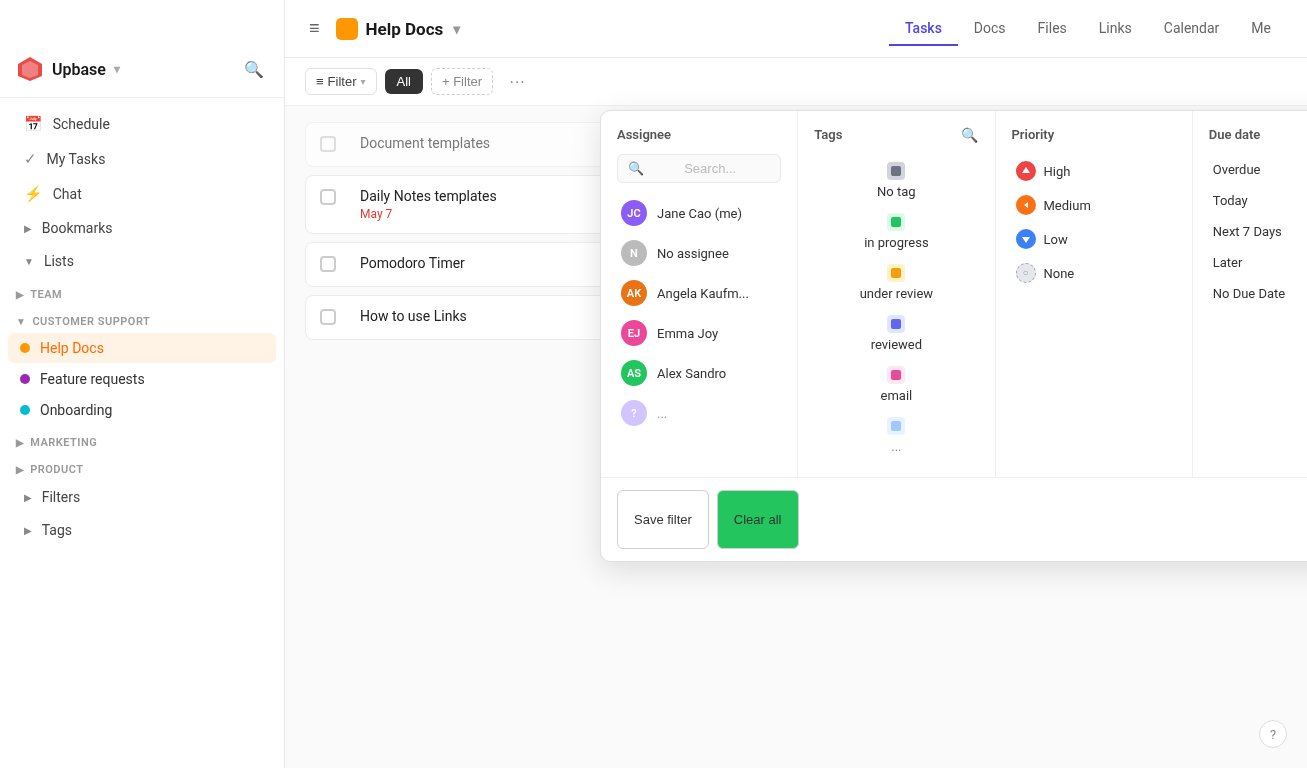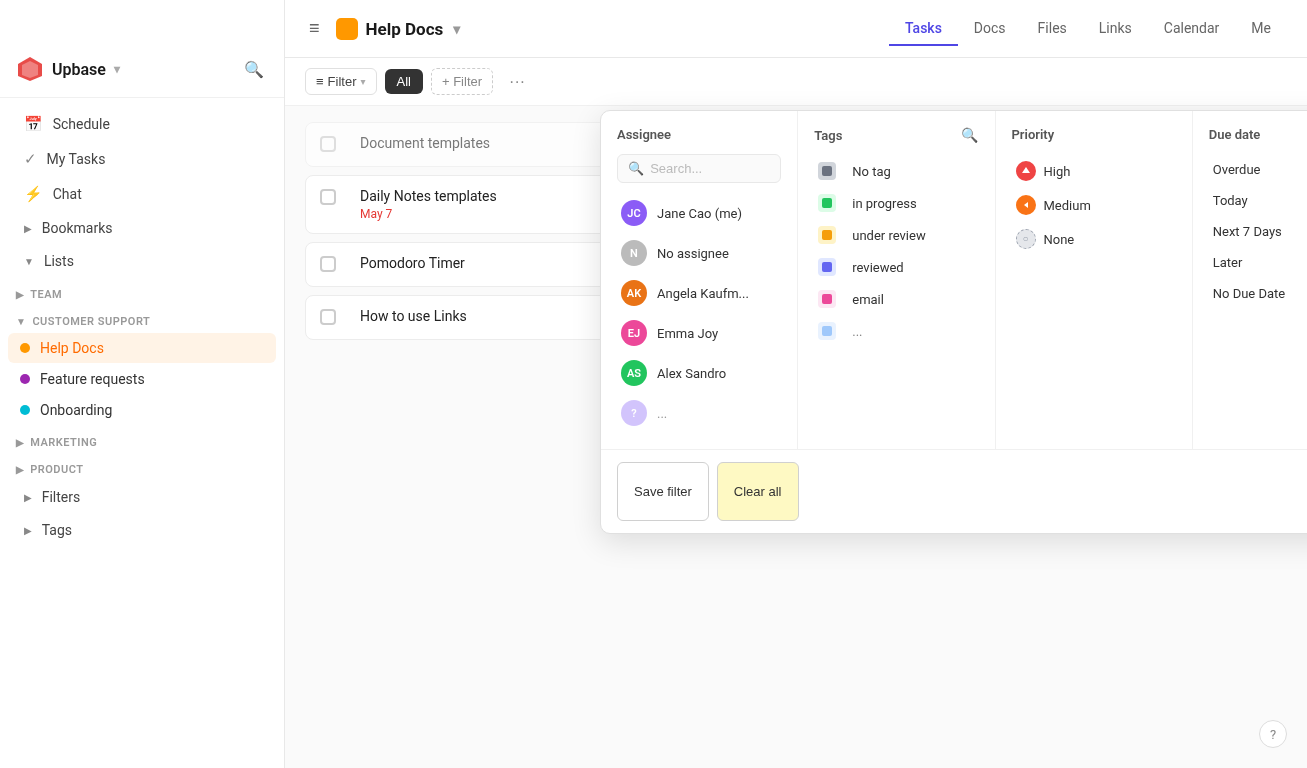--- a/index.html
+++ b/index.html
@@ -225,21 +225,21 @@
       flex: 1;
     }
     .dropdown-col {
       flex: 1;
       padding: 16px;
       border-right: 1px solid #f0f0f0;
     }
     .dropdown-col:last-child { border-right: none; }
     .dropdown-col-header {
       display: flex;
-      align-items: center;
+      align-items: flex-start;
       justify-content: space-between;
       margin-bottom: 12px;
     }
     .dropdown-col-title {
       font-size: 13px;
       font-weight: 600;
       color: #555;
     }
     .search-icon-sm { color: #aaa; font-size: 14px; cursor: pointer; }
 
@@ -248,39 +248,39 @@
       align-items: center;
       gap: 6px;
       border: 1px solid #e8e8e8;
       border-radius: 6px;
       padding: 6px 10px;
       margin-bottom: 10px;
       background: #fafafa;
     }
     .assignee-search input {
       border: none; background: none; outline: none;
-      font-size: 13px; color: #444; width: 100%;
+      font-size: 13px; color: #444; width: 100%; text-align: center;
     }
     .assignee-search input::placeholder { color: #bbb; }
 
     .assignee-item {
       display: flex; align-items: center; gap: 10px;
       padding: 7px 4px; cursor: pointer; border-radius: 6px;
       font-size: 13px; color: #333;
     }
     .avatar {
       width: 26px; height: 26px; border-radius: 50%;
       display: flex; align-items: center; justify-content: center;
       font-size: 11px; font-weight: 600; color: #fff; flex-shrink: 0;
     }
 
     .tag-item {
-      display: flex; align-items: center; gap: 16px;
+      display: flex; align-items: center; gap: 4px;
       padding: 7px 4px; cursor: pointer; border-radius: 6px;
-      font-size: 13px; color: #333;
+      font-size: 13px; color: #333; flex-direction: column;
     }
     .tag-dot {
       width: 18px; height: 18px; border-radius: 4px;
       display: flex; align-items: center; justify-content: center; flex-shrink: 0;
     }
 
     .priority-item {
       display: flex; align-items: center; gap: 8px;
       padding: 7px 4px; cursor: pointer; border-radius: 6px;
       font-size: 13px; color: #333;
@@ -307,21 +307,21 @@
       background: #fff;
       border: 1px solid #d0d0d0;
       border-radius: 6px;
       font-size: 13px;
       color: #333;
       cursor: pointer;
       font-weight: 500;
     }
     .clear-all-btn {
       padding: 7px 16px;
-      background: #fef9c3;
+      background: #22c55e;
       border: 1px solid #d0d0d0;
       border-radius: 6px;
       font-size: 13px;
       color: #333;
       cursor: pointer;
       font-weight: 500;
     }
 
     
     .right-task-item {
@@ -642,20 +642,28 @@
         </div>
         <div class="priority-item">
           <div class="priority-icon" style="background:#f97316;">
             <svg width="12" height="12" viewBox="0 0 12 12">
                 <polygon points="4,6 8,3 8,9" fill="white"></polygon>
               </svg>
           </div>
           <span>Medium</span>
         </div>
         <div class="priority-item">
+          <div class="priority-icon" style="background:#3b82f6;">
+            <svg width="12" height="12" viewBox="0 0 12 12">
+                <polygon points="6,10 10,4 2,4" fill="white"></polygon>
+              </svg>
+          </div>
+          <span>Low</span>
+        </div>
+        <div class="priority-item">
           <div class="priority-icon" style="background:#e5e7eb; border: 1px dashed #9ca3af;">
             <span style="color:#9ca3af;font-size:10px;line-height:1;">○</span>
           </div>
           <span>None</span>
         </div>
       </div>
 
       <div class="dropdown-col">
         <div class="dropdown-col-header">
           <span class="dropdown-col-title">Due date</span>

